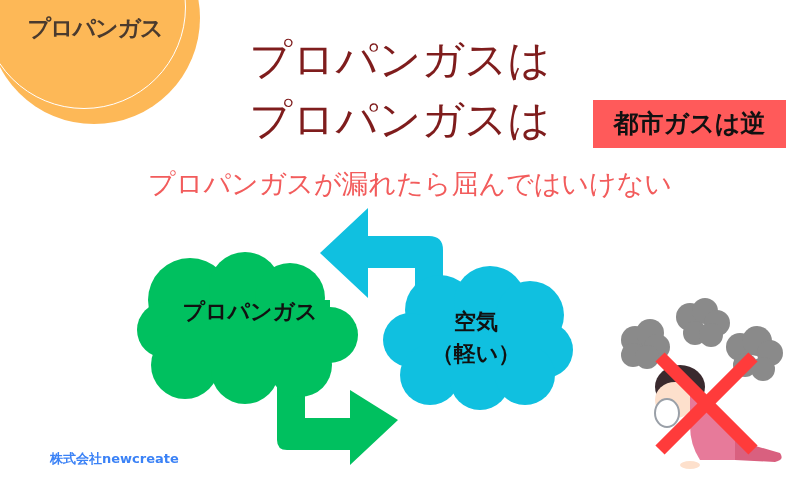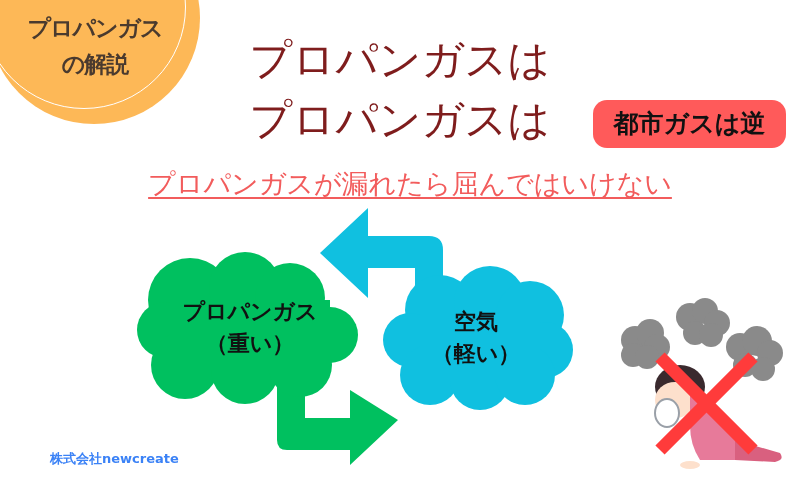--- a/index.html
+++ b/index.html
@@ -5,38 +5,37 @@
   html, body { margin:0; padding:0; }
   body { width:800px; height:500px; background:#ffffff; position:relative; overflow:hidden;
          font-family:"DejaVu Sans","Liberation Sans",sans-serif; }
   .abs { position:absolute; }
   .corner-badge { left:-12px; top:-88px; width:212px; height:212px; border-radius:50%; background:#FDB857; }
   .corner-ring { left:-18px; top:-95px; width:204px; height:204px; border-radius:50%; border:1.5px solid #ffffff; box-sizing:border-box; }
   .corner-text { left:0; top:10px; width:190px; text-align:center; color:#4a3a2e; font-family:"DejaVu Serif","Liberation Serif",serif; font-weight:bold; font-size:23px; line-height:36px; letter-spacing:-1px; }
   .title { left:200px; width:400px; text-align:center; color:#7f1d1d; font-size:42px; line-height:50px; }
   .title1 { top:35px; }
   .title2 { top:95px; }
-  .city-badge { left:593px; top:100px; width:193px; height:48px; background:#FF5A5A; color:#111; font-weight:bold; font-size:25px; line-height:48px; text-align:center; letter-spacing:0px;border-radius:14px; }
+  .city-badge { left:593px; top:100px; width:193px; height:48px; background:#FF5A5A; color:#111; font-weight:bold; font-size:25px; line-height:48px; text-align:center; letter-spacing:0px; }
   .subtitle { left:0; width:800px; top:167px; text-align:center; font-size:27px; line-height:34px; }
-  .subtitle span { color:#F25C5C; text-decoration:underline; text-decoration-thickness:2px; text-underline-offset:4px;margin-left:20px; }
+  .subtitle span { color:#F25C5C; text-decoration-thickness:2px; text-underline-offset:4px;margin-left:20px; }
   svg.diagram { left:0; top:0; }
   .cloud-label { text-align:center; color:#111; font-weight:bold; font-size:22px; line-height:32px; }
   .green-label { left:150px; top:296px; width:200px; }
   .blue-label { left:396px; top:306px; width:160px; }
   .watermark { left:50px; top:450px; color:#3b82f6; font-weight:bold; font-size:13px; }
   .illust { left:605px; top:295px; width:190px; height:175px; }
 </style>
 </head>
 <body>
 
 <div class="abs corner-badge"></div>
 <div class="abs corner-ring"></div>
 <div class="abs corner-text">
   <div>プロパンガス</div>
-  <div>の解説</div>
 </div>
 
 <div class="abs title title1">プロパンガスは</div>
 <div class="abs title title2">プロパンガスは</div>
 
 <div class="abs city-badge">都市ガスは逆</div>
 
 <div class="abs subtitle">
   <span>プロパンガスが漏れたら屈んではいけない</span>
 </div>
@@ -71,21 +70,20 @@
     <circle cx="545" cy="350" r="28"></circle>
     <circle cx="430" cy="375" r="30"></circle>
     <circle cx="480" cy="380" r="30"></circle>
     <circle cx="525" cy="375" r="30"></circle>
     <rect x="420" y="310" width="120" height="70"></rect>
   </g>
 </svg>
 
 <div class="abs cloud-label green-label">
   <div>プロパンガス</div>
-  <div>（重い）</div>
 </div>
 <div class="abs cloud-label blue-label">
   <div>空気</div>
   <div>（軽い）</div>
 </div>
 
 <svg class="abs illust" viewBox="0 0 190 175">
 
   <g fill="#8a8a8a">
     <circle cx="30" cy="45" r="14"></circle>

